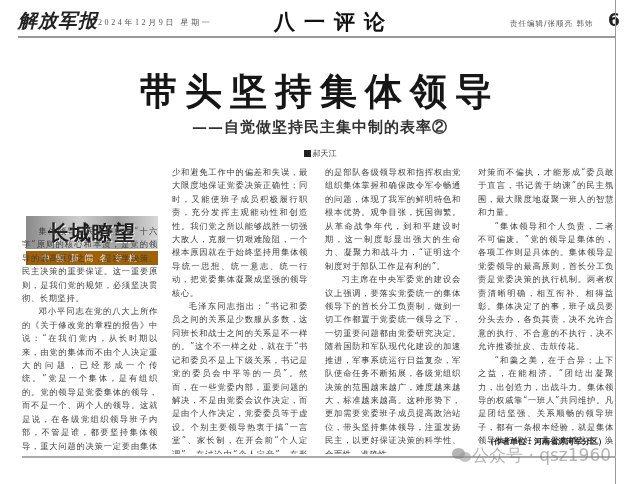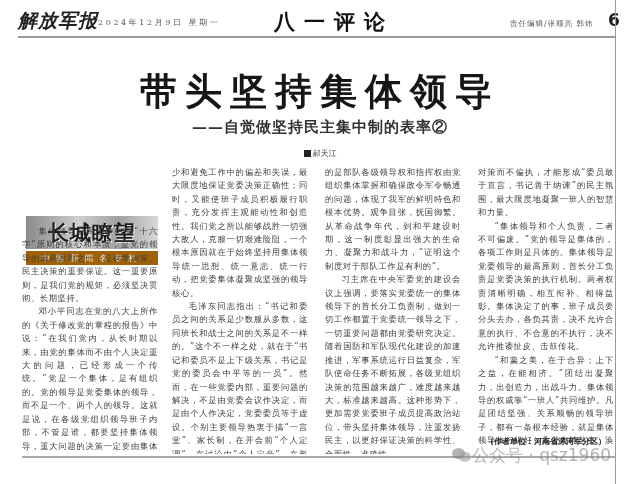--- a/index.html
+++ b/index.html
@@ -1,21 +1,21 @@
 <!DOCTYPE html>
 <html><head>
 <meta charset="utf-8">
 <style>
   * { margin:0; padding:0; box-sizing:border-box; }
   html, body { width:640px; height:484px; overflow:hidden; background:#ffffff; }
   body { position:relative; font-family:"DejaVu Serif", serif; color:#3a3a3a; }
 
   .masthead { position:absolute; left:18px; top:8px; width:600px; height:26px; }
   .paper-name { position:absolute; left:0; top:0; font-family:"DejaVu Serif", serif; font-style:italic; font-weight:bold; font-size:19px; color:#222; letter-spacing:1px; }
-  .date { position:absolute; left:80px; top:9px; font-size:8px; color:#555; letter-spacing:2.6px; }
+  .date { position:absolute; left:80px; top:9px; font-size:8px; color:#555; letter-spacing:2.6px;font-family:Liberation Serif, serif; }
   .section-title { position:absolute; left:256px; top:0; font-family:"DejaVu Sans", sans-serif; font-weight:bold; font-size:21px; color:#111; letter-spacing:9px; }
   .editors { position:absolute; left:152px; top:11px; margin-left:340px; font-family:"DejaVu Sans", sans-serif; font-size:7.5px; color:#555; letter-spacing:1px; white-space:nowrap; }
   .page-no { position:absolute; left:590px; top:2px; font-family:"DejaVu Sans", sans-serif; font-weight:bold; font-size:17px; color:#222; }
   .head-rule { position:absolute; left:18px; top:36px; width:598px; height:2px; background:#999; }
 
   .headline { position:absolute; left:0; top:67px; width:640px; text-align:center; font-family:"DejaVu Sans", sans-serif; font-weight:bold; font-size:37px; color:#161616; letter-spacing:8px; }
   .subtitle { position:absolute; left:0; top:118px; width:640px; text-align:center; font-family:"DejaVu Serif", serif; font-weight:bold; font-size:15px; color:#333; letter-spacing:1px; }
   .byline { position:absolute; left:0; top:148px; width:640px; text-align:center; font-size:8px; color:#444; }
   .byline .sq { display:inline-block; width:7px; height:7px; background:#222; margin-right:2px; vertical-align:-1px; }
 

